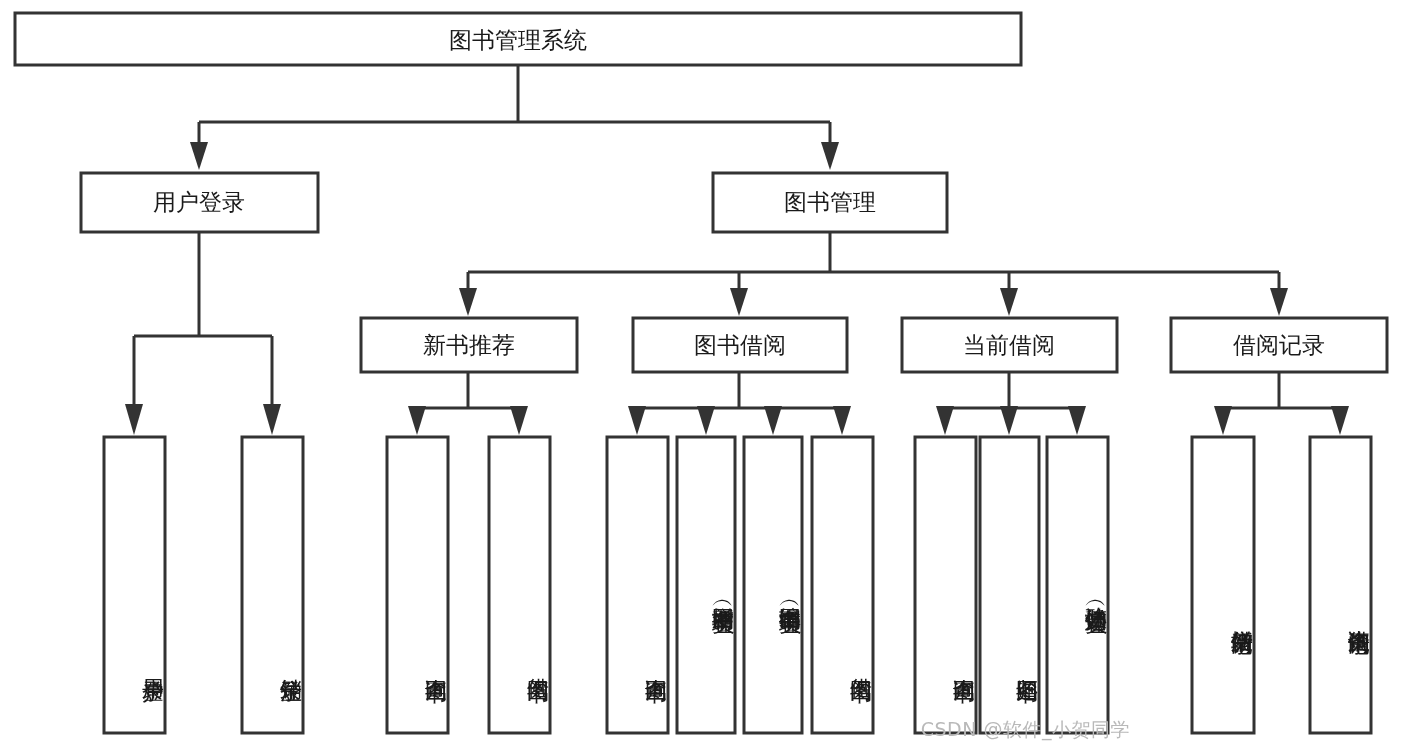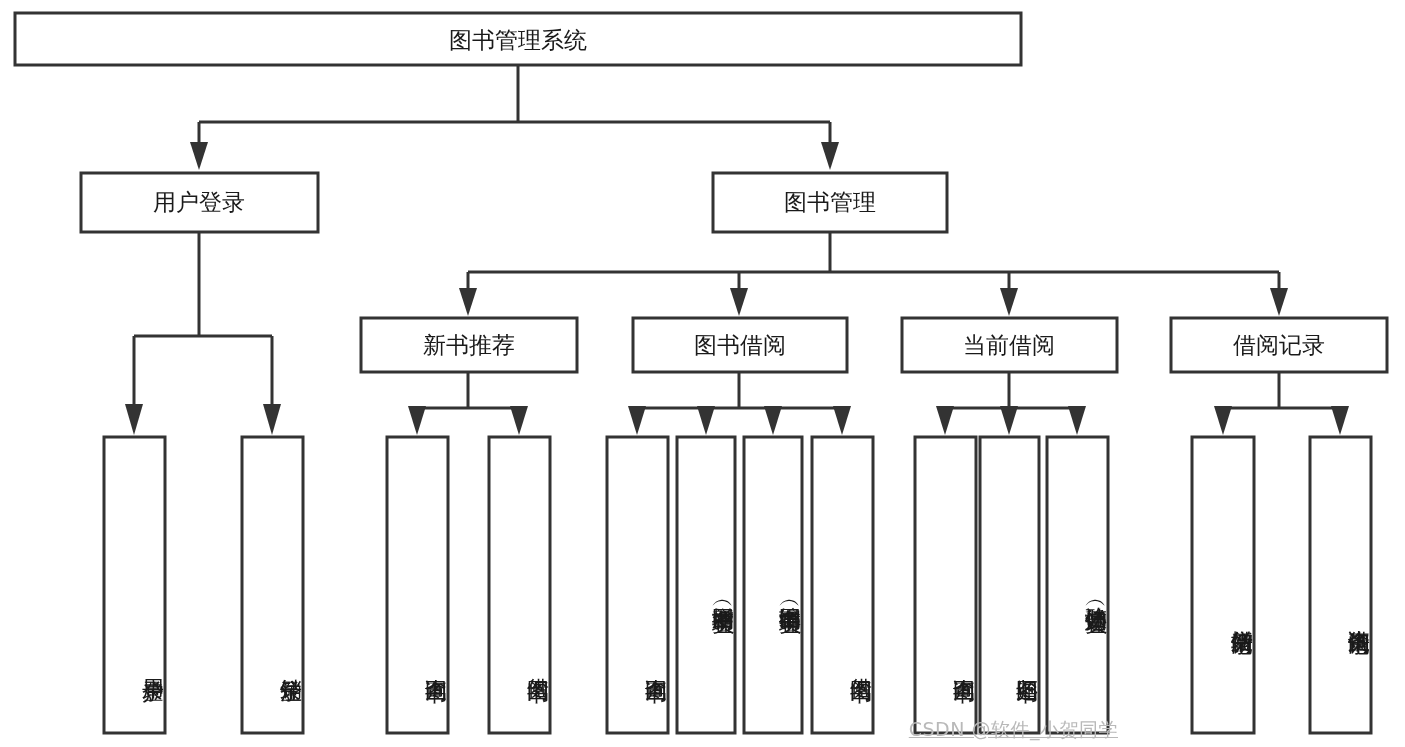--- a/index.html
+++ b/index.html
@@ -59,28 +59,27 @@
     font-family: "DejaVu Sans", "Liberation Sans", sans-serif;
     font-size: 22px;
     line-height: 1.06;
     color: #1a1a1a;
     letter-spacing: 1px;
     white-space: nowrap;
     pointer-events: none;
   }
   .watermark {
     position: absolute;
-    right: 16px;
+    right: 4px;
     bottom: 4px;
     font-family: "DejaVu Sans", "Liberation Sans", sans-serif;
     font-size: 19px;
     color: #b9b9b9;
     letter-spacing: 0.5px;
     white-space: nowrap;
-    text-decoration: underline;
   }
 </style>
 </head>
 <body>
 
 <div id="diagram-root">
 
   <svg id="flow" viewBox="0 0 1405 747">
 
     <g>

